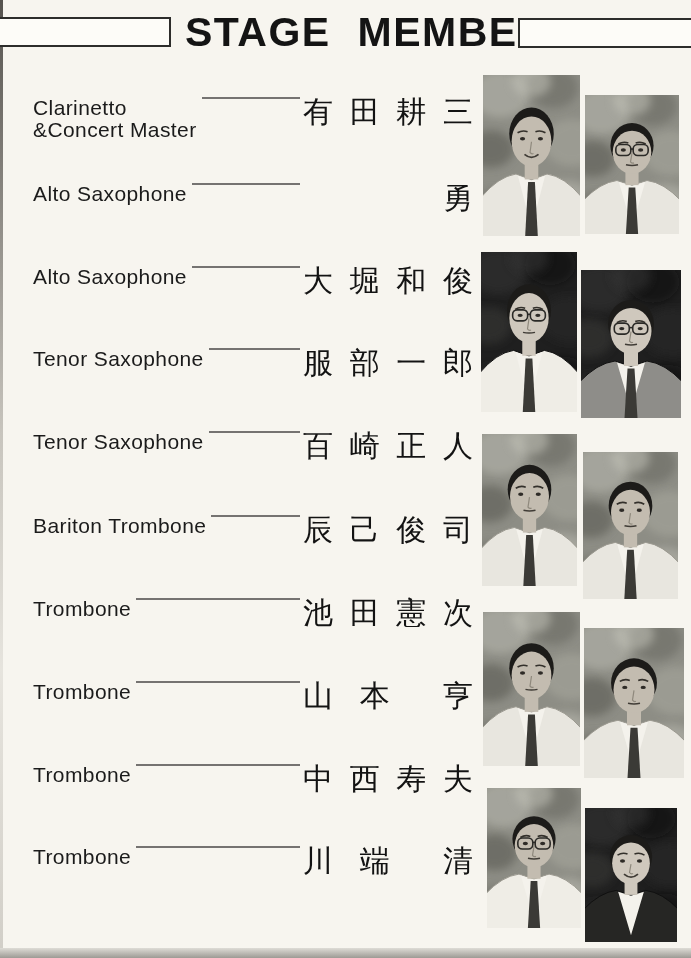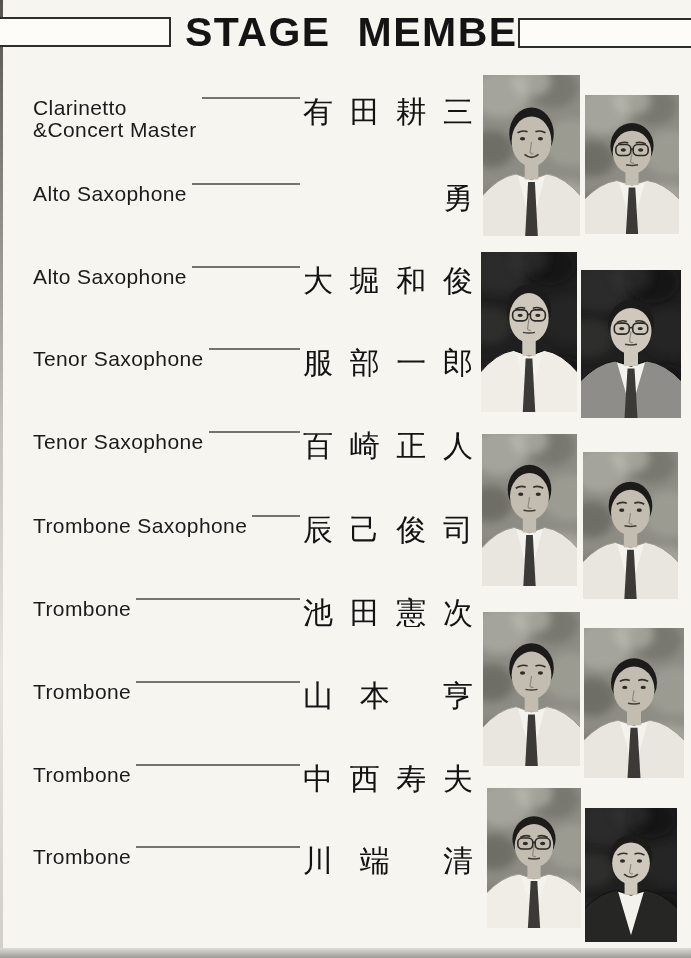--- a/index.html
+++ b/index.html
@@ -118,21 +118,21 @@
     <div class="instrument">Tenor Saxophone</div>
     <div class="leader"></div>
     <div class="name" lang="ja">
       <span>百</span>
       <span>崎</span>
       <span>正</span>
       <span>人</span>
     </div>
   </div>
   <div class="row row-6">
-    <div class="instrument">Trombone Saxophone</div>
+    <div class="instrument">Bariton Trombone</div>
     <div class="leader"></div>
     <div class="name" lang="ja">
       <span>辰</span>
       <span>己</span>
       <span>俊</span>
       <span>司</span>
     </div>
   </div>
   <div class="row row-7">
     <div class="instrument">Trombone</div>

